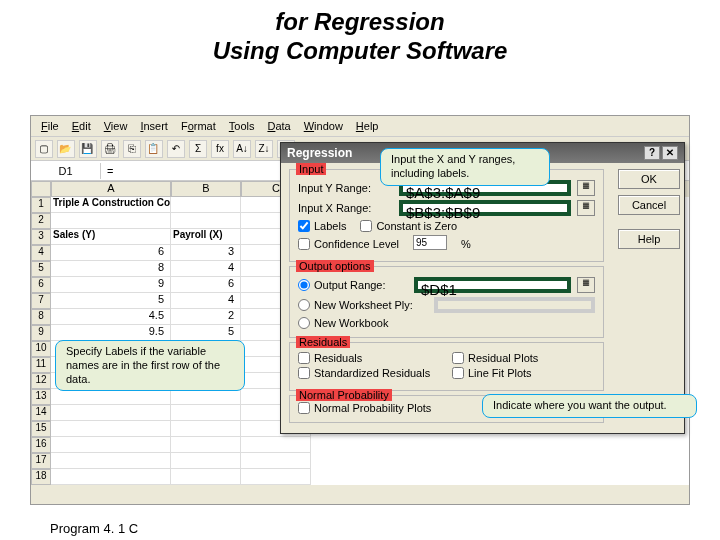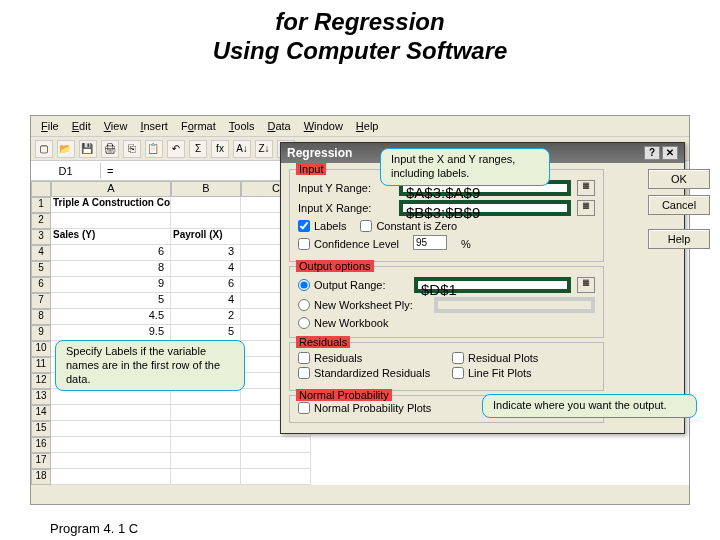--- a/index.html
+++ b/index.html
@@ -35,21 +35,21 @@
   .fieldset .legend { position: absolute; top: -7px; left: 6px; background: #ef4444; padding: 0 3px; font-size: 11px; }
   .frow { display: flex; align-items: center; margin: 4px 0; gap: 6px; }
   .lbl { width: 95px; font-size: 11px; }
   .inp { flex: 1; height: 16px; border: 4px solid #14532d; background: #fff; padding: 0 3px; font-size: 15px; }
   .refbtn { width: 18px; height: 16px; border: 1px solid #888; background: #ece9d8; font-size: 8px; text-align: center; }
   .cb { display: flex; align-items: center; gap: 4px; font-size: 11px; }
   .cb input, .rb input { width: 12px; height: 12px; }
   .rb { display: flex; align-items: center; gap: 4px; font-size: 11px; }
   .row2 { display: flex; gap: 14px; margin: 3px 0; align-items: flex-end; }
   .sm-inp { width: 34px; height: 15px; border: 1px solid #888; background: #fff; font-size: 10px; padding: 0 2px; }
-  .btn { width: 62px; height: 20px; border: 1px solid #888; background: #ece9d8; font-size: 11px; margin-bottom: 6px; text-align: center; line-height: 18px; box-shadow: 1px 1px 0 #fff inset; margin-left: 30px; }
+  .btn { width: 62px; height: 20px; border: 1px solid #888; background: #ece9d8; font-size: 11px; margin-bottom: 6px; text-align: center; line-height: 18px; box-shadow: 1px 1px 0 #fff inset; }
   .callout { position: absolute; background: #e8f0d8; border: 1px solid #0ea5e9; border-radius: 8px; padding: 4px 10px; font-size: 11px; line-height: 1.25; }
   .caption { position: absolute; bottom: 4px; left: 50px; font-size: 13px; }
 </style>
 </head>
 <body>
 
 <div class="title">
   <div>for Regression</div>
   <div>Using Computer Software</div>
 </div>

